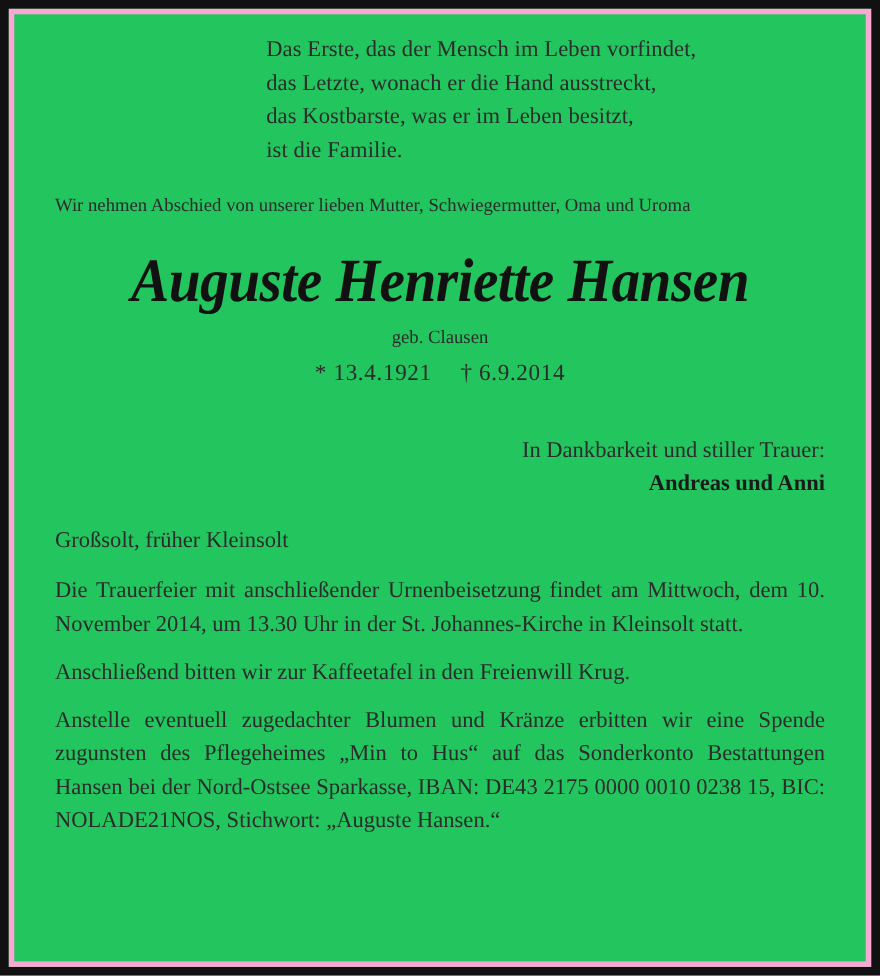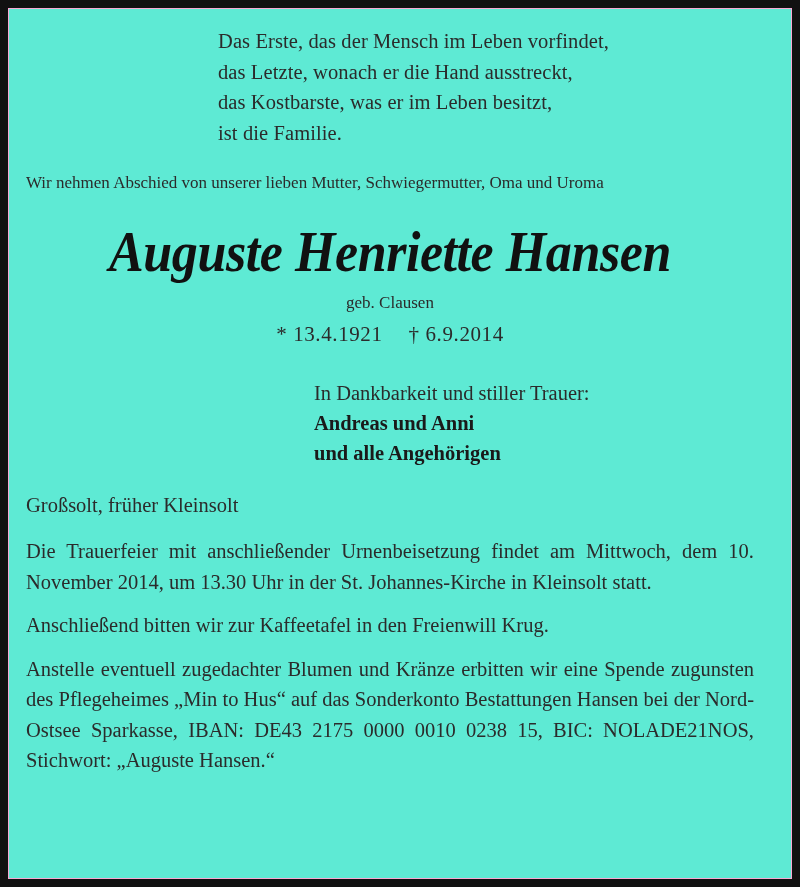--- a/index.html
+++ b/index.html
@@ -19,23 +19,23 @@
     box-sizing: border-box;
     width: 800px;
     height: 887px;
     background: #111111;
     padding: 8px;
   }
   .obituary-card {
     box-sizing: border-box;
     width: 100%;
     height: 100%;
-    background: #5eead4;
-    border: 1px solid #f9a8d4;
-    padding: 17px 37px 10px 17px;
+    background: #22c55e;
+    border: 5px solid #f9a8d4;
+    padding: 17px 37px 10px 37px;
     color: #2b2b2b;
   }
 
   
   .verse {
     margin: 0 0 0 192px;
     font-size: 20.5px;
     line-height: 30.5px;
     letter-spacing: .1px;
   }
@@ -73,23 +73,24 @@
   .life-dates {
     margin-top: 5px;
     font-size: 21px;
     line-height: 27px;
     letter-spacing: .6px;
   }
   .life-dates .date-gap { display: inline-block; width: 26px; }
 
   
   .mourners {
-    margin: 30px 0 0 288px;
+    margin: 42px 0 0 288px;
     font-size: 20.5px;
     line-height: 30px;
+    text-align: right;
   }
   .mourners-intro { font-weight: 400; }
   .mourner-name { font-weight: 700; color: #1a1a1a; }
 
   .hometown {
     margin: 22px 0 0 0;
     font-size: 20.5px;
     line-height: 30.5px;
   }
 
@@ -120,21 +121,20 @@
 
     <div class="name-block">
       <div class="deceased-name">Auguste Henriette Hansen</div>
       <div class="maiden-name">geb. Clausen</div>
       <div class="life-dates"><span>*</span>&nbsp;<span>13.4.1921</span><span class="date-gap"></span><span>†</span>&nbsp;<span>6.9.2014</span></div>
     </div>
 
     <div class="mourners">
       <div class="mourners-intro">In Dankbarkeit und stiller Trauer:</div>
       <div class="mourner-name">Andreas und Anni</div>
-      <div class="mourner-name">und alle Angehörigen</div>
     </div>
 
     <div class="hometown">Großsolt, früher Kleinsolt</div>
 
     <div class="notice">Die Trauerfeier mit anschließender Urnenbeisetzung findet am Mittwoch, dem 10. November 2014, um 13.30 Uhr in der St. Johannes-Kirche in Kleinsolt statt.</div>
     <div class="notice tight">Anschließend bitten wir zur Kaffeetafel in den Freienwill Krug.</div>
     <div class="notice tight">Anstelle eventuell zugedachter Blumen und Kränze erbitten wir eine Spende zugunsten des Pflegeheimes „Min to Hus“ auf das Sonderkonto Bestattungen Hansen bei der Nord-Ostsee Sparkasse, IBAN: DE43 2175 0000 0010 0238 15, BIC: NOLADE21NOS, Stichwort: „Auguste Hansen.“</div>
 
   </div>
 </div>

